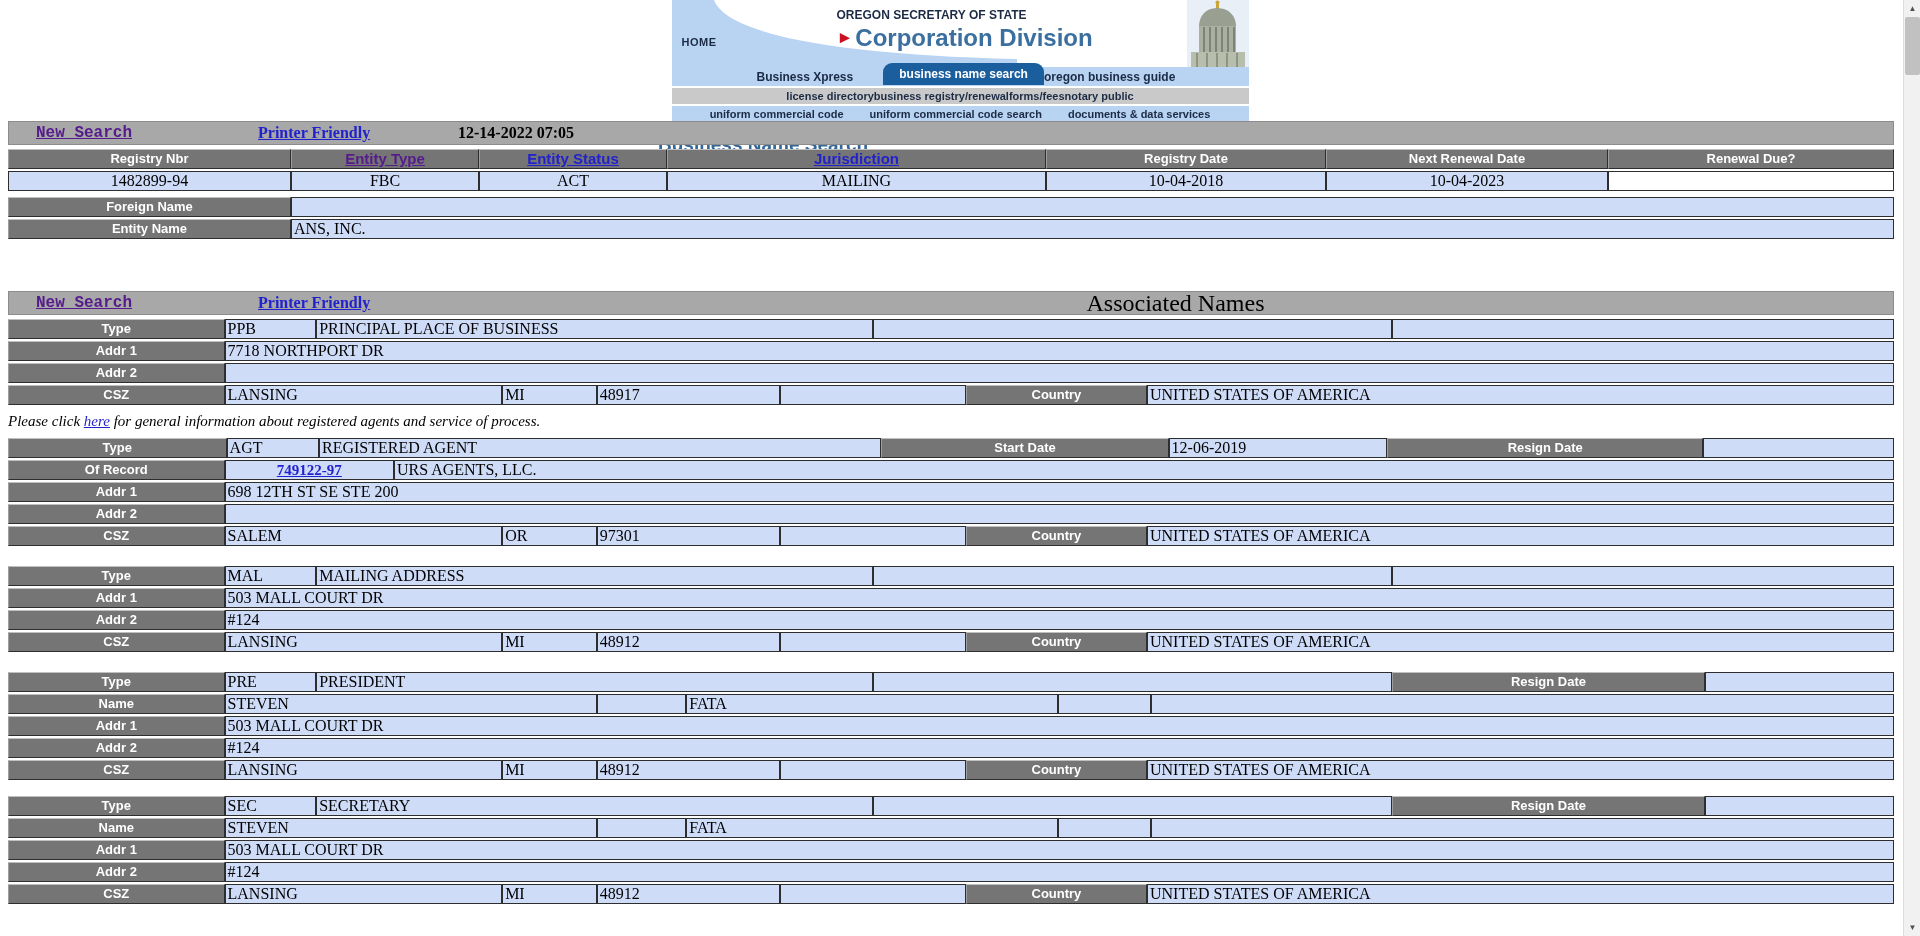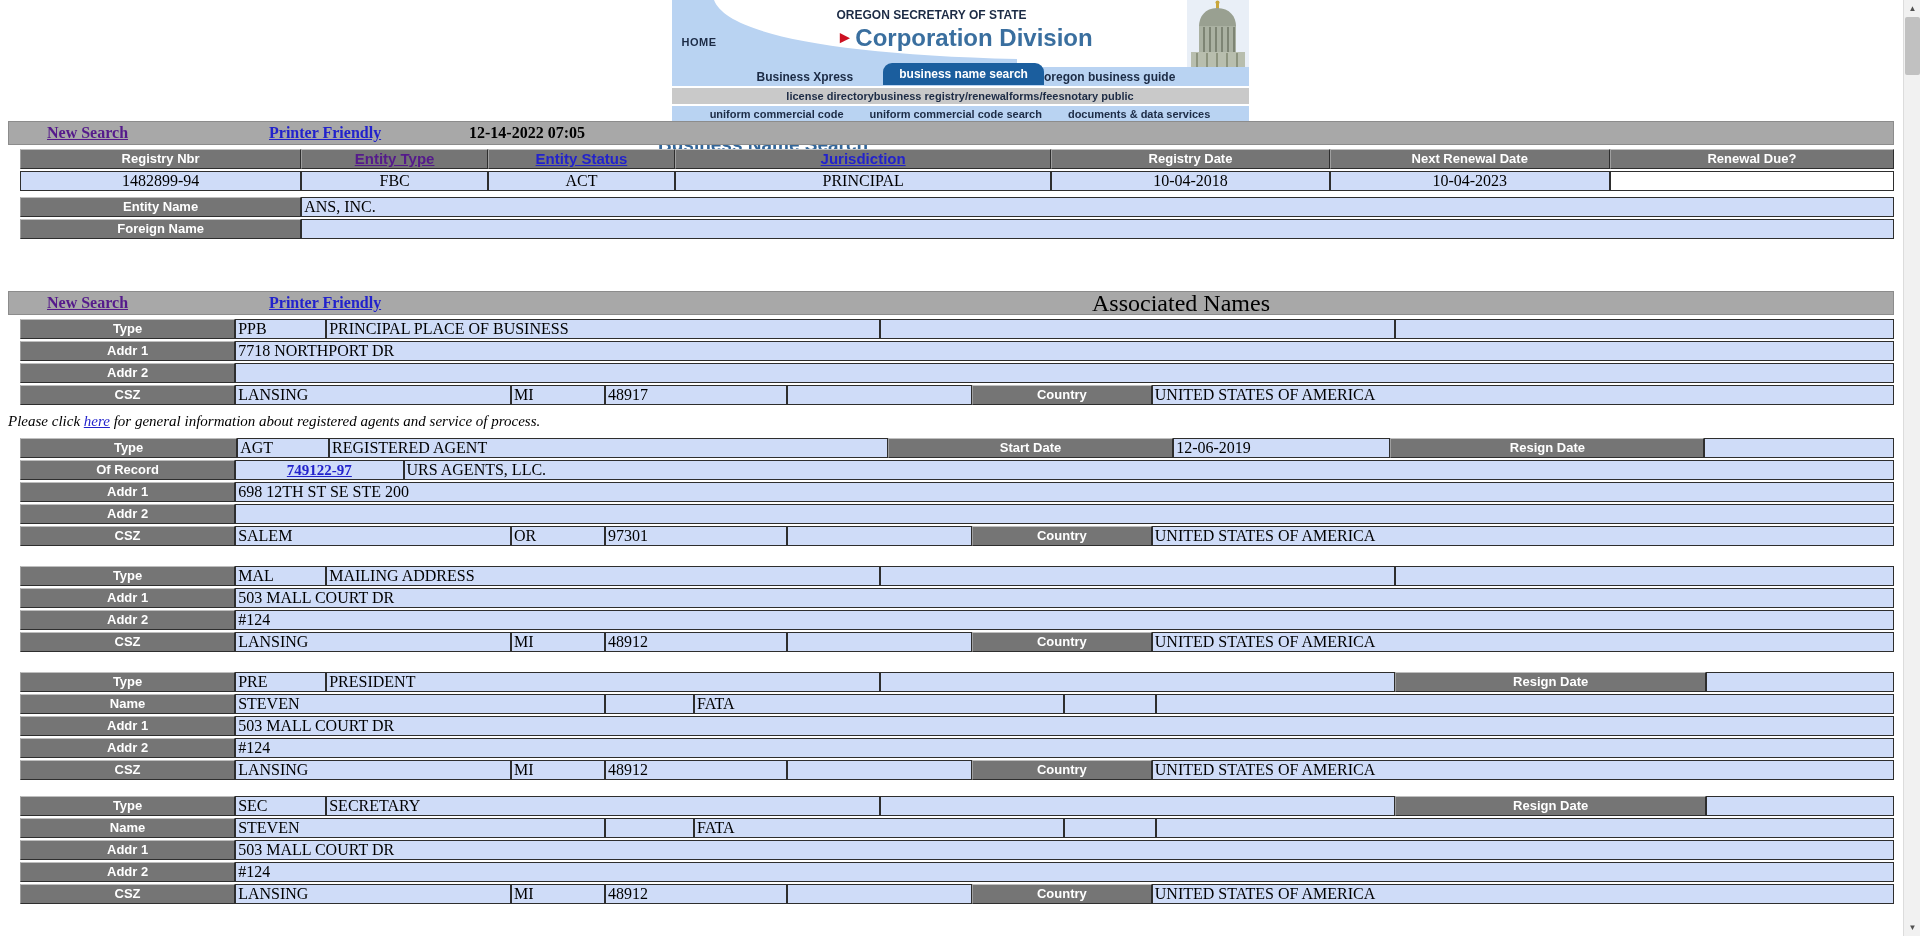--- a/index.html
+++ b/index.html
@@ -48,26 +48,26 @@
   }
   
   .content { position:absolute; left:8px; top:121px; width:1886px; }
   .bar {
     height:24px; background:#a8a8a8; border:1px solid #8c8c8c;
     display:flex; align-items:center; font-family:"Liberation Serif", serif;
   }
   .bar-link { font-weight:bold; font-size:16px; text-decoration:underline; cursor:pointer; white-space:nowrap; }
   .lnk-visited { color:#551a8b; }
   .lnk-blue { color:#2222cc; }
-  .bar .l1 { margin-left:38px; width:222px; }
+  .bar .l1 { margin-left:27px; width:222px;font-family:Liberation Mono, monospace; }
   .bar .l2 { width:200px; }
   .bar-title { flex:1; text-align:center; font-size:24px; color:#000000; }
   .bar-stamp { font-weight:bold; font-size:16px; color:#000; margin-right:6px; white-space:nowrap; }
   
-  .row { display:flex; margin-bottom:2px; height:20px;margin-left:12px; }
+  .row { display:flex; margin-bottom:2px; height:20px; }
   .cell {
     border:1px solid #2e2e2e; height:20px; overflow:hidden; white-space:nowrap;
   }
   .lbl {
     background:#757575; color:#ffffff; font-weight:bold; font-size:13px;
     text-align:center; line-height:18px;
     border-top-color:#bfbfbf; border-left-color:#9f9f9f;
   }
   .val {
     background:#cfdcf8; font-family:"Liberation Serif", serif; font-size:16px;
@@ -182,33 +182,33 @@
     <div class="cell lbl w188"><span class="hlink lnk-blue">Entity Status</span></div>
     <div class="cell lbl w379"><span class="hlink lnk-blue">Jurisdiction</span></div>
     <div class="cell lbl w280">Registry Date</div>
     <div class="cell lbl w282">Next Renewal Date</div>
     <div class="cell lbl w286">Renewal Due?</div>
   </div>
   <div class="row">
     <div class="cell val center w283">1482899-94</div>
     <div class="cell val center w188">FBC</div>
     <div class="cell val center w188">ACT</div>
-    <div class="cell val center w379">PRINCIPAL</div>
+    <div class="cell val center w379">MAILING</div>
     <div class="cell val center w280">10-04-2018</div>
     <div class="cell val center w282">10-04-2023</div>
     <div class="cell val white w286"></div>
   </div>
   <div class="gap4"></div>
   <div class="row">
+    <div class="cell lbl w283">Foreign Name</div>
+    <div class="cell val w1603"></div>
+  </div>
+  <div class="row">
     <div class="cell lbl w283">Entity Name</div>
     <div class="cell val w1603">ANS, INC.</div>
-  </div>
-  <div class="row">
-    <div class="cell lbl w283">Foreign Name</div>
-    <div class="cell val w1603"></div>
   </div>
 
   <div class="gap50"></div>
 
   <div class="bar">
     <span class="bar-link lnk-visited l1">New Search</span>
     <span class="bar-link lnk-blue l2">Printer Friendly</span>
     <span class="bar-title">Associated Names</span>
   </div>
   <div class="gap4"></div>

